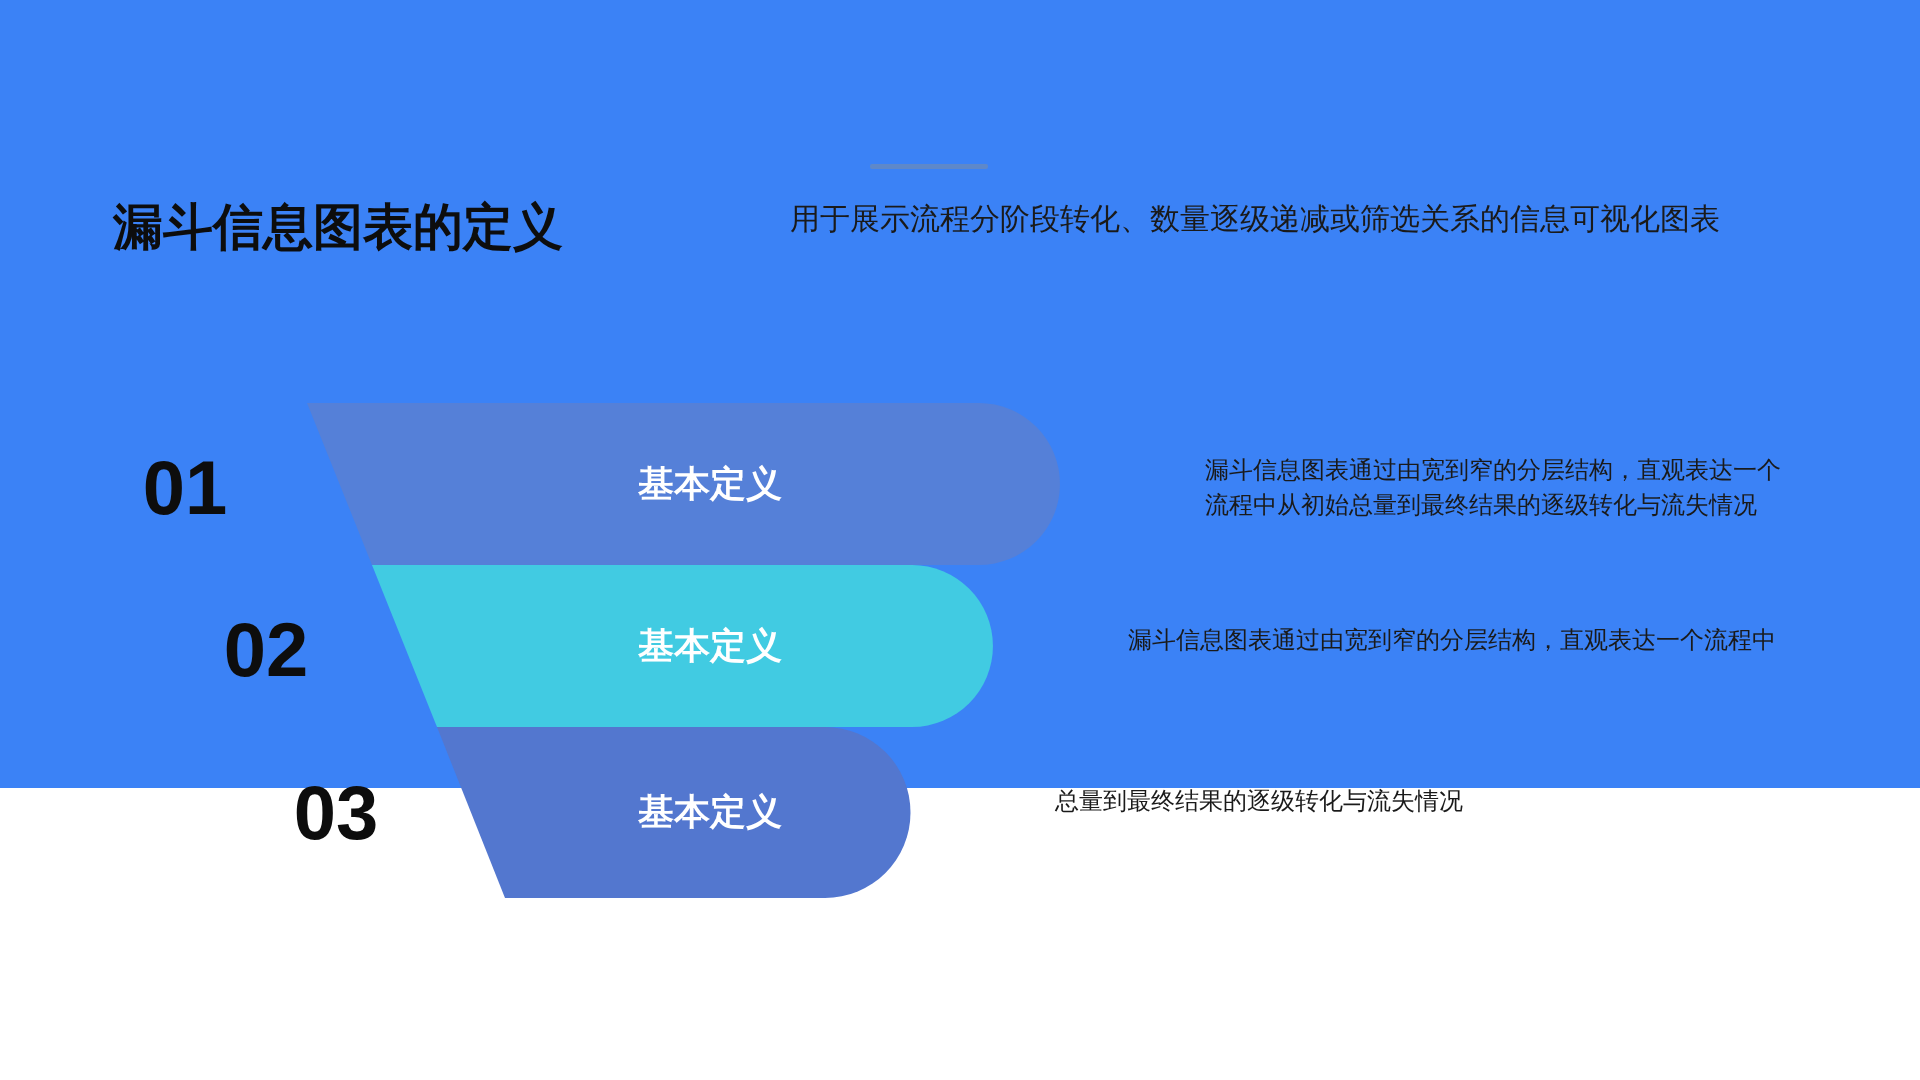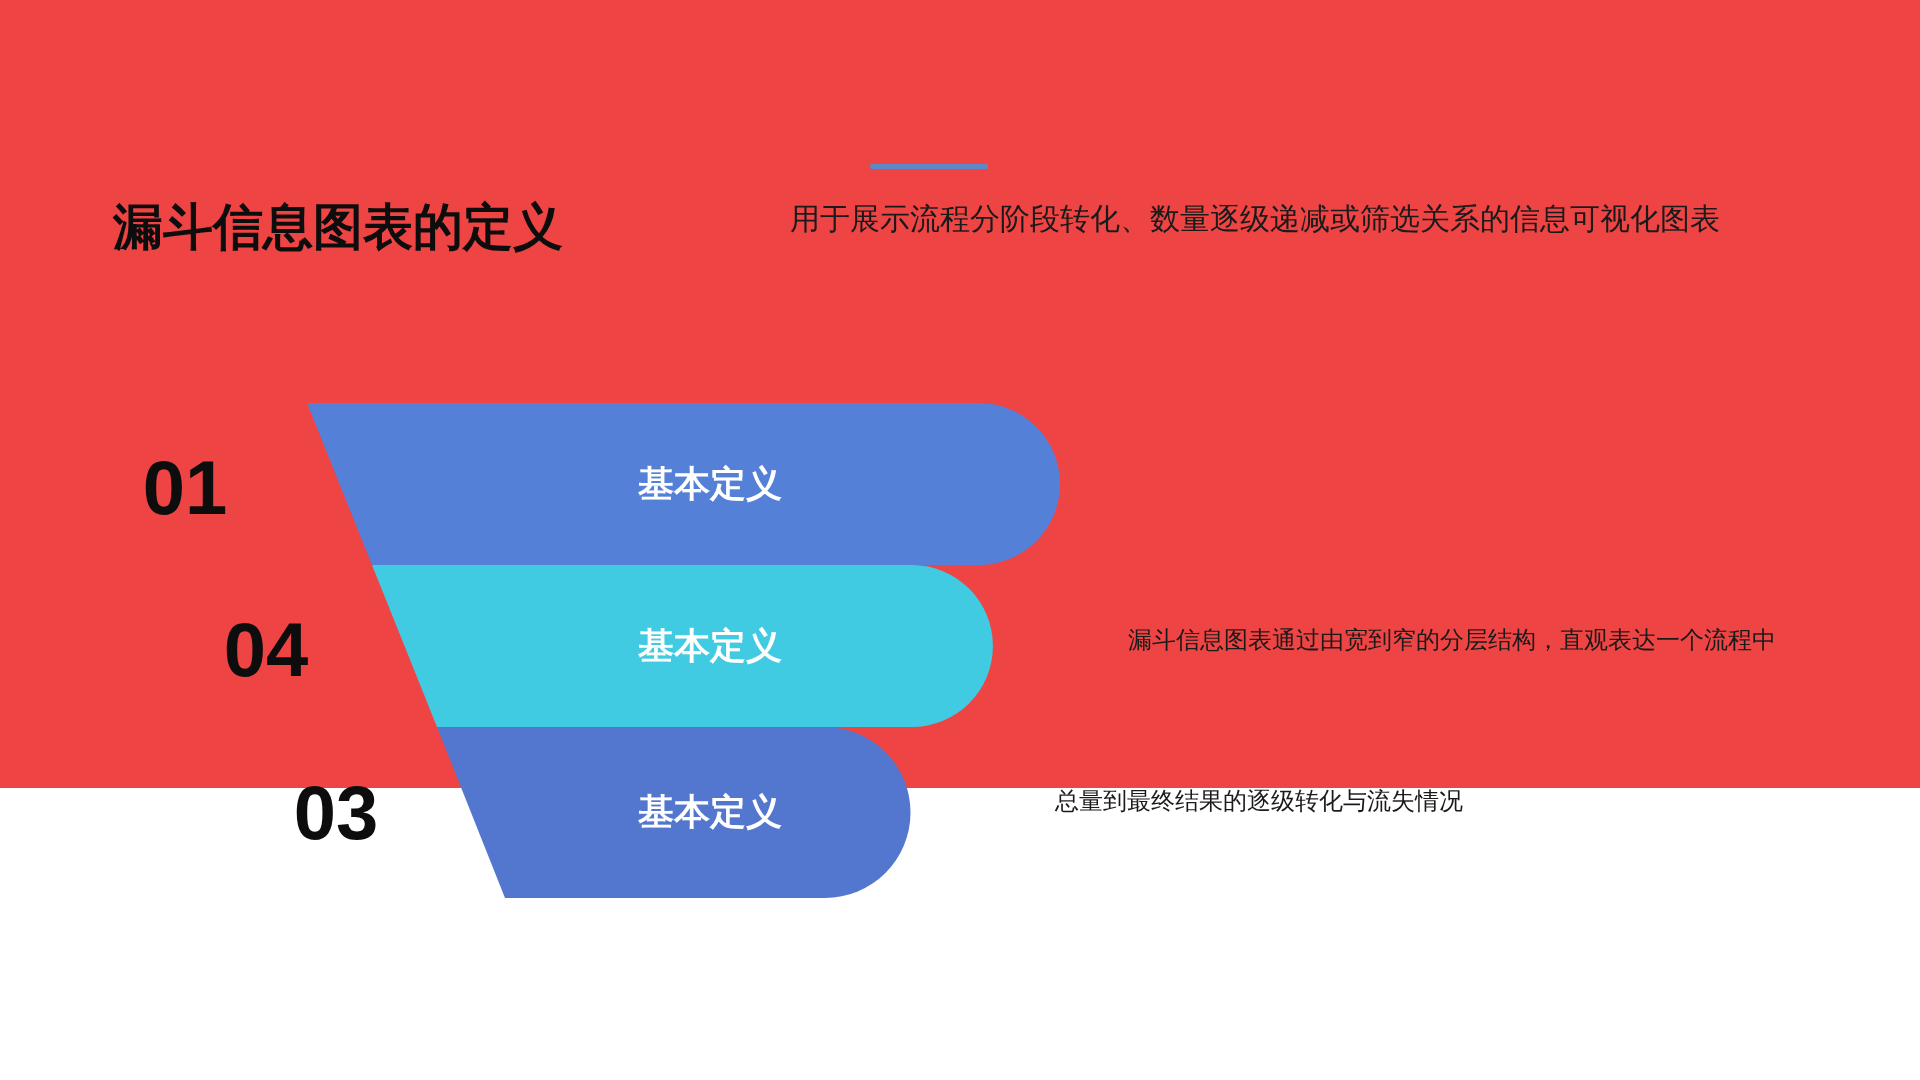--- a/index.html
+++ b/index.html
@@ -4,21 +4,21 @@
 <style>
   * { margin: 0; padding: 0; box-sizing: border-box; }
   html, body { background: #ffffff; }
   body {
     font-family: "Liberation Sans", "DejaVu Sans", sans-serif;
     width: 1920px; height: 1080px; overflow: hidden;
   }
   .slide {
     position: relative;
     width: 1920px; height: 788px;
-    background: #ef4444;
+    background: #3b82f6;
   }
   .page-title {
     position: absolute;
     left: 113px; top: 196px;
     font-size: 50px; line-height: 62px;
     font-weight: 800;
     color: #0d0d0d;
     letter-spacing: 0;
     white-space: nowrap;
   }
@@ -93,23 +93,27 @@
     <path d="M 307 403 L 979 403 A 81 81 0 0 1 979 565 L 372 565 Z" fill="#5580D8"></path>
     <path d="M 372 565 L 912 565 A 81 81 0 0 1 912 727 L 437 727 Z" fill="#41CBE2"></path>
     <path d="M 437 727 L 825 727 A 85.5 85.5 0 0 1 825 898 L 505 898 Z" fill="#5377CF"></path>
   </svg>
 
   <div class="seg-label l1">基本定义</div>
   <div class="seg-label l2">基本定义</div>
   <div class="seg-label l3">基本定义</div>
 
   <div class="item-number n1">01</div>
-  <div class="item-number n2">04</div>
+  <div class="item-number n2">02</div>
   <div class="item-number n3">03</div>
 
+  <div class="item-desc d1">
+    <div class="desc-line">漏斗信息图表通过由宽到窄的分层结构，直观表达一个</div>
+    <div class="desc-line">流程中从初始总量到最终结果的逐级转化与流失情况</div>
+  </div>
 
   <div class="item-desc d2">
     <div class="desc-line">漏斗信息图表通过由宽到窄的分层结构，直观表达一个流程中</div>
   </div>
 
   <div class="item-desc d3">
     <div class="desc-line">总量到最终结果的逐级转化与流失情况</div>
   </div>
 
 </div>

